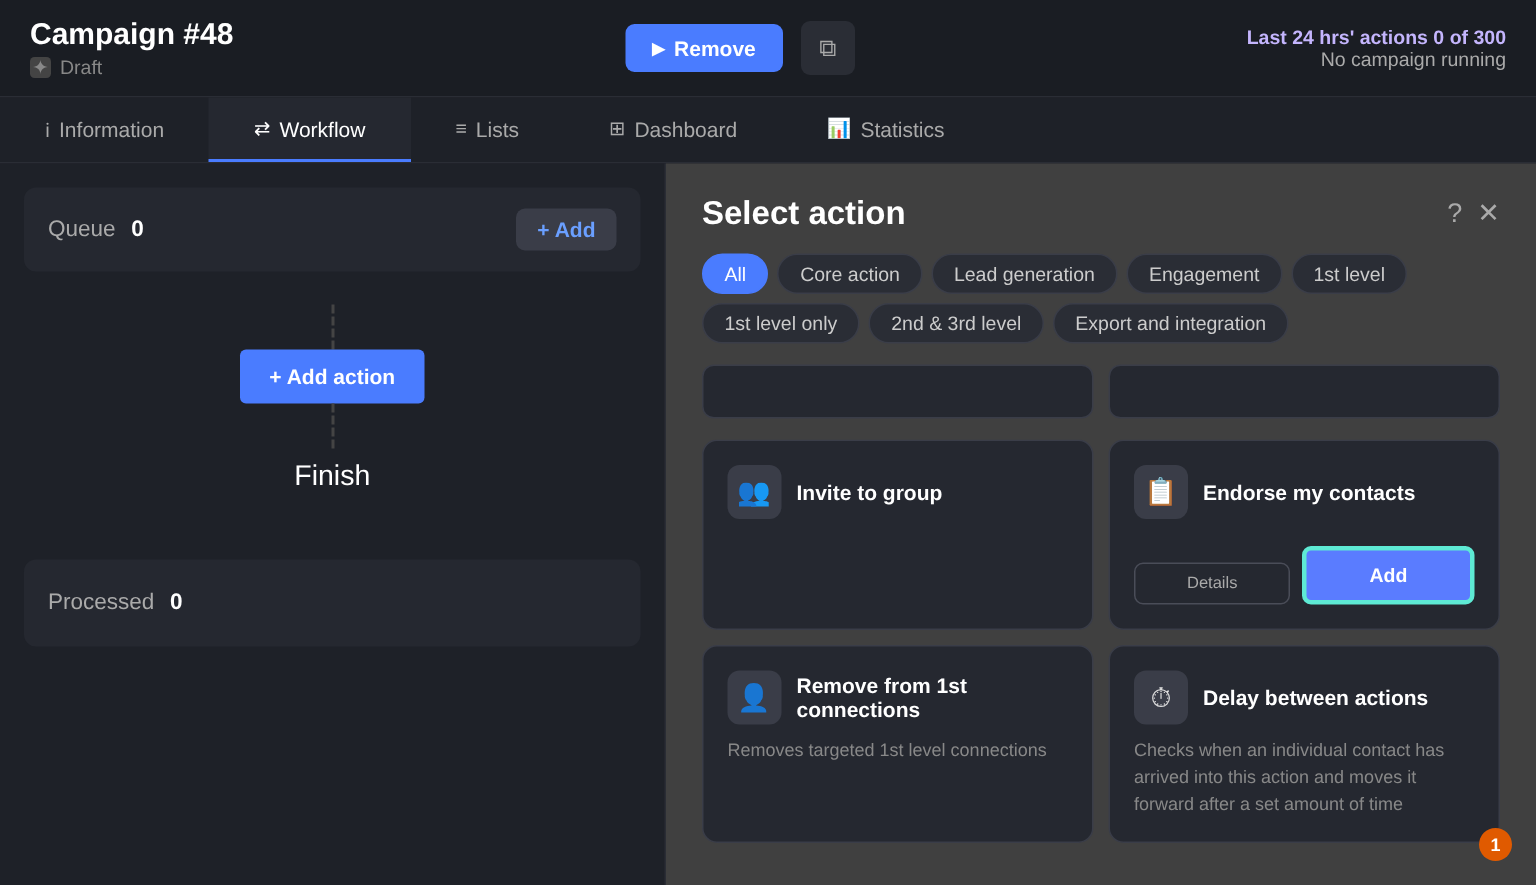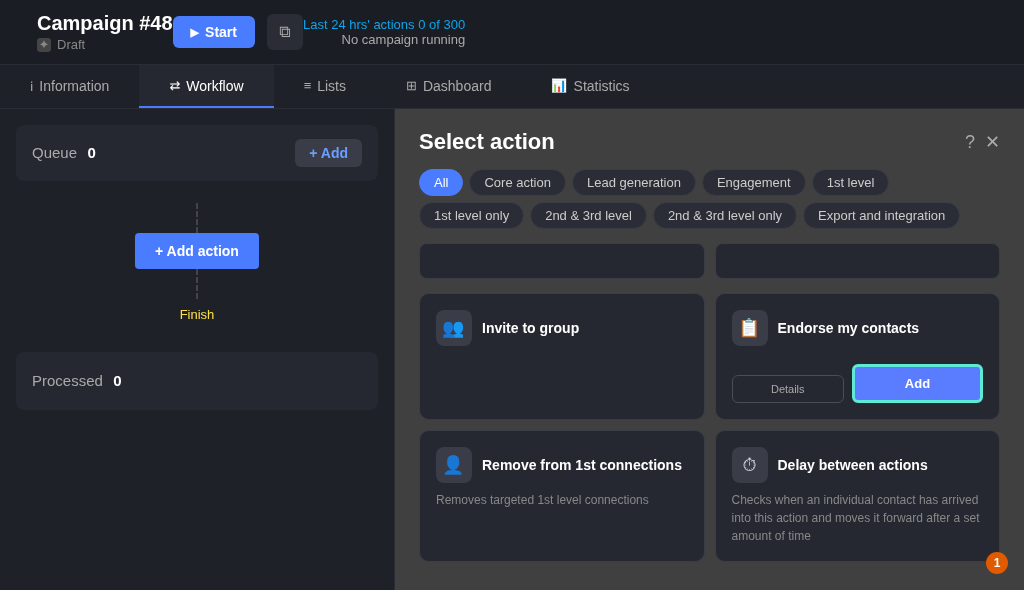--- a/index.html
+++ b/index.html
@@ -9,24 +9,24 @@
       color: #e0e0e0;
       width: 1024px;
       height: 590px;
       overflow: hidden;
       position: relative;
     }
 
     
     .header {
       background: #1a1d23;
-      padding: 12px 37px;
-      display: flex;
-      align-items: center;
-      justify-content: flex-start;
+      padding: 12px 20px;
+      display: flex;
+      align-items: center;
+      justify-content: space-between;
       height: 65px;
       border-bottom: 1px solid #2a2d35;
     }
     .header-left {}
     .campaign-title {
       font-size: 20px;
       font-weight: 700;
       color: #fff;
     }
     .campaign-status {
@@ -80,22 +80,22 @@
       align-items: center;
       justify-content: center;
       font-size: 16px;
     }
     .header-right {
       text-align: right;
       font-size: 13px;
       color: #aaa;
     }
     .header-right .action-count {
-      font-weight: 400;
-      color: #0ea5e9;
+      font-weight: 700;
+      color: #c4b5fd;
     }
 
     
     .nav-tabs {
       background: #1e2128;
       display: flex;
       border-bottom: 1px solid #2a2d35;
       height: 44px;
     }
     .nav-tab {
@@ -119,21 +119,21 @@
     }
 
     
     .main {
       display: flex;
       height: calc(590px - 65px - 44px);
     }
 
     
     .left-panel {
-      width: 395px;
+      width: 444px;
       background: #1e2128;
       border-right: 1px solid #2a2d35;
       padding: 16px;
       display: flex;
       flex-direction: column;
       gap: 12px;
     }
     .queue-row {
       display: flex;
       align-items: center;
@@ -182,24 +182,24 @@
       color: #fff;
       padding: 10px 20px;
       font-size: 14px;
       font-weight: 600;
       cursor: pointer;
       display: flex;
       align-items: center;
       gap: 6px;
     }
     .finish-label {
-      font-size: 13px;
-      color: #fde047;
+      font-size: 19px;
+      color: #ffffff;
       margin-top: 8px;
-      margin-bottom: 8px;
+      margin-bottom: 22px;
     }
 
     .processed-row {
       background: #252830;
       border-radius: 8px;
       padding: 20px 16px;
     }
     .processed-label {
       font-size: 15px;
       color: #aaa;
@@ -376,21 +376,21 @@
 
 <div class="header">
   <div class="header-left">
     <div class="campaign-title">Campaign #48</div>
     <div class="campaign-status">
       <span class="status-dot">✦</span>
       <span>Draft</span>
     </div>
   </div>
   <div class="header-center">
-    <button class="start-btn">Start</button>
+    <button class="start-btn">Remove</button>
     <button class="icon-btn">⧉</button>
   </div>
   <div class="header-right">
     <div class="action-count">Last 24 hrs' actions 0 of 300</div>
     <div>No campaign running</div>
   </div>
 </div>
 
 <div class="nav-tabs">
   <div class="nav-tab">
@@ -449,21 +449,20 @@
     </div>
 
     <div class="filter-chips">
       <div class="chip active">All</div>
       <div class="chip">Core action</div>
       <div class="chip">Lead generation</div>
       <div class="chip">Engagement</div>
       <div class="chip">1st level</div>
       <div class="chip">1st level only</div>
       <div class="chip">2nd &amp; 3rd level</div>
-      <div class="chip">2nd &amp; 3rd level only</div>
       <div class="chip">Export and integration</div>
     </div>
 
     <div class="search-row">
       <div class="search-bar"></div>
       <div class="search-bar"></div>
     </div>
 
     <div class="cards-grid">
 

